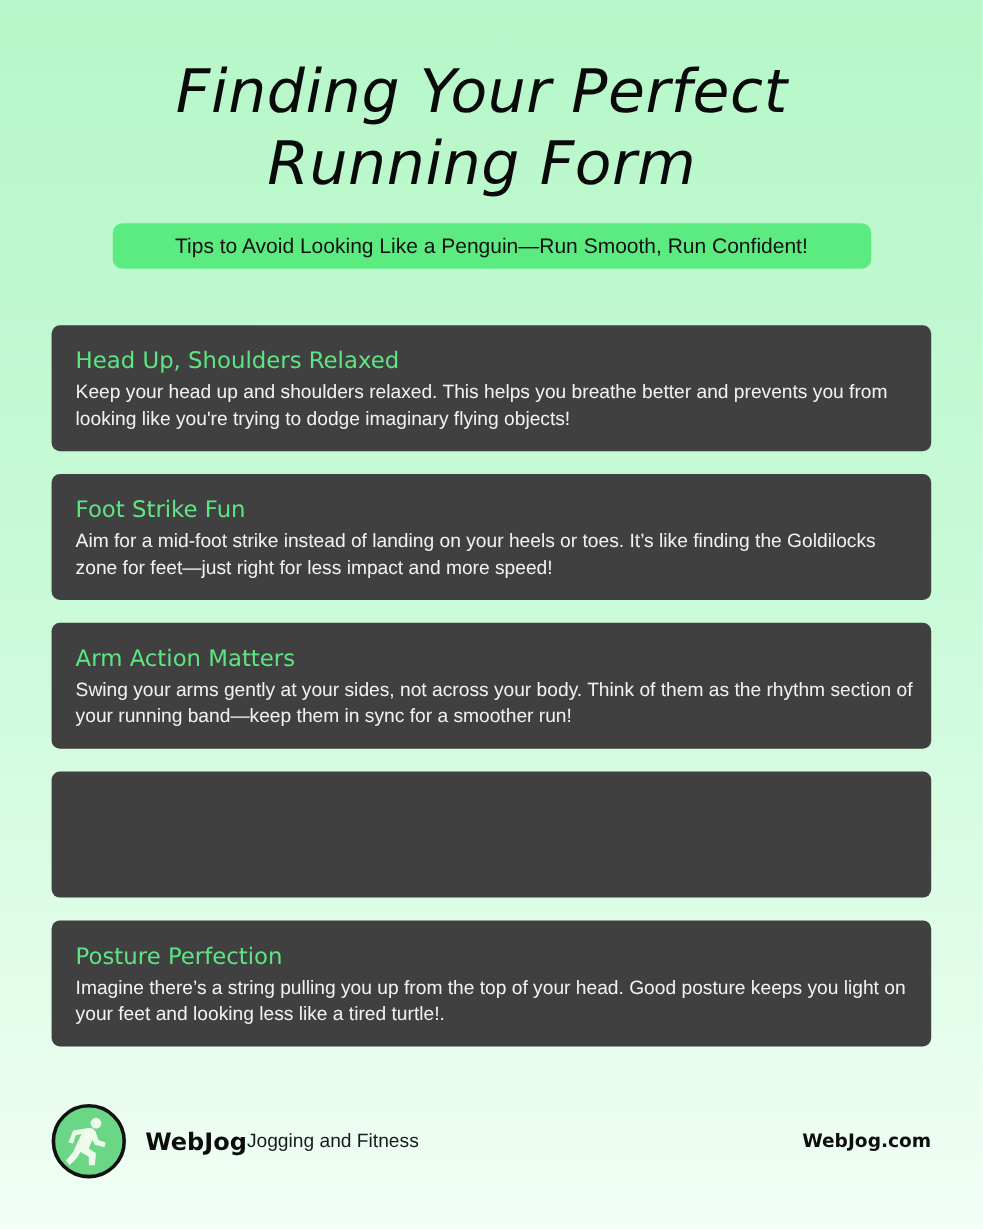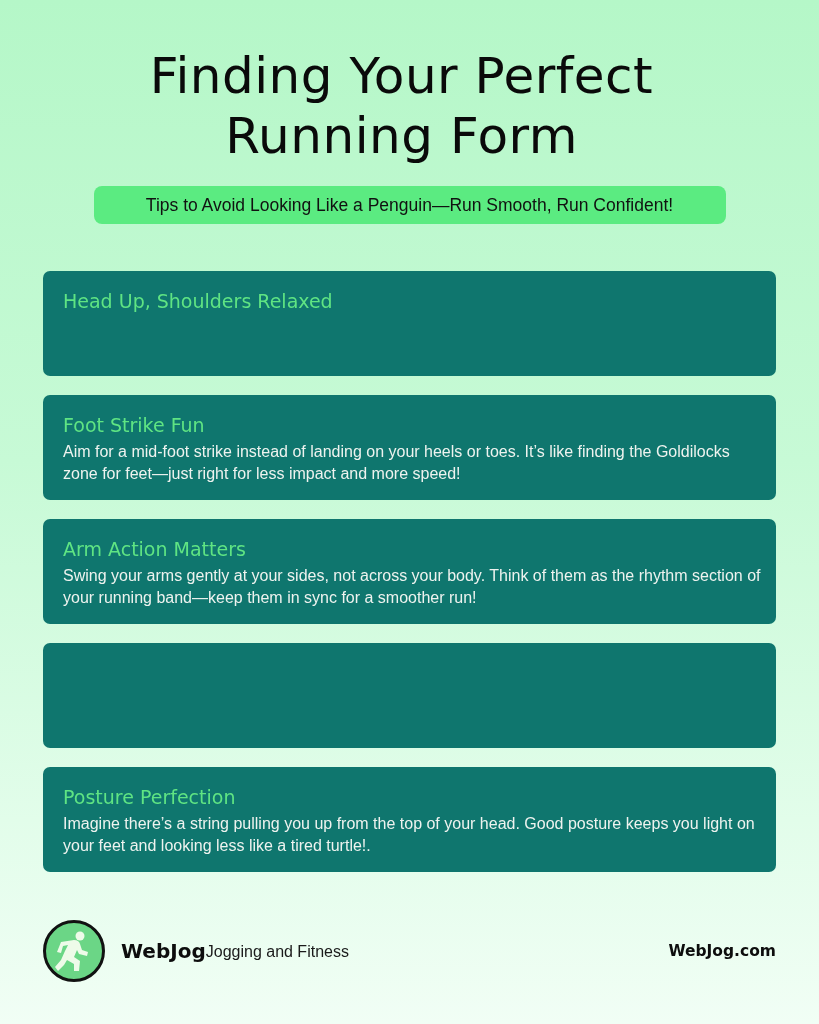--- a/index.html
+++ b/index.html
@@ -14,20 +14,21 @@
       position: absolute;
       left: 0; right: 16px;
       top: 46px;
       text-align: center;
       font-family: "DejaVu Sans", sans-serif;
       font-size: 50px;
       font-weight: 500;
       line-height: 60px;
       letter-spacing: 0.5px;
       color: #0a0a0a;
+      font-style: italic;
     }
     .subtitle-wrap {
       position: absolute;
       top: 186px;
       left: 0; right: 0;
       display: flex;
       justify-content: center;
     }
     .subtitle {
       background: #5beb81;
@@ -41,21 +42,21 @@
       height: 38px;
       line-height: 21px;
     }
     .cards {
       position: absolute;
       left: 43px;
       top: 271px;
       width: 733px;
     }
     .card {
-      background: #0f766e;
+      background: #404040;
       border-radius: 7px;
       height: 105px;
       margin-bottom: 19px;
       padding: 17px 20px 0 20px;
     }
     .card-title {
       color: #5fe483;
       font-family: "DejaVu Sans", sans-serif;
       font-size: 19px;
       line-height: 26px;
@@ -118,20 +119,21 @@
   <span>Running Form</span>
 </h1>
 
 <div class="subtitle-wrap">
   <div class="subtitle">Tips to Avoid Looking Like a Penguin—Run Smooth, Run Confident!</div>
 </div>
 
 <div class="cards">
   <div class="card">
     <div class="card-title">Head Up, Shoulders Relaxed</div>
+    <div class="card-body">Keep your head up and shoulders relaxed. This helps you breathe better and prevents you from looking like you're trying to dodge imaginary flying objects!</div>
   </div>
   <div class="card">
     <div class="card-title">Foot Strike Fun</div>
     <div class="card-body">Aim for a mid-foot strike instead of landing on your heels or toes. It’s like finding the Goldilocks zone for feet—just right for less impact and more speed!</div>
   </div>
   <div class="card">
     <div class="card-title">Arm Action Matters</div>
     <div class="card-body">Swing your arms gently at your sides, not across your body. Think of them as the rhythm section of your running band—keep them in sync for a smoother run!</div>
   </div>
   <div class="card">

